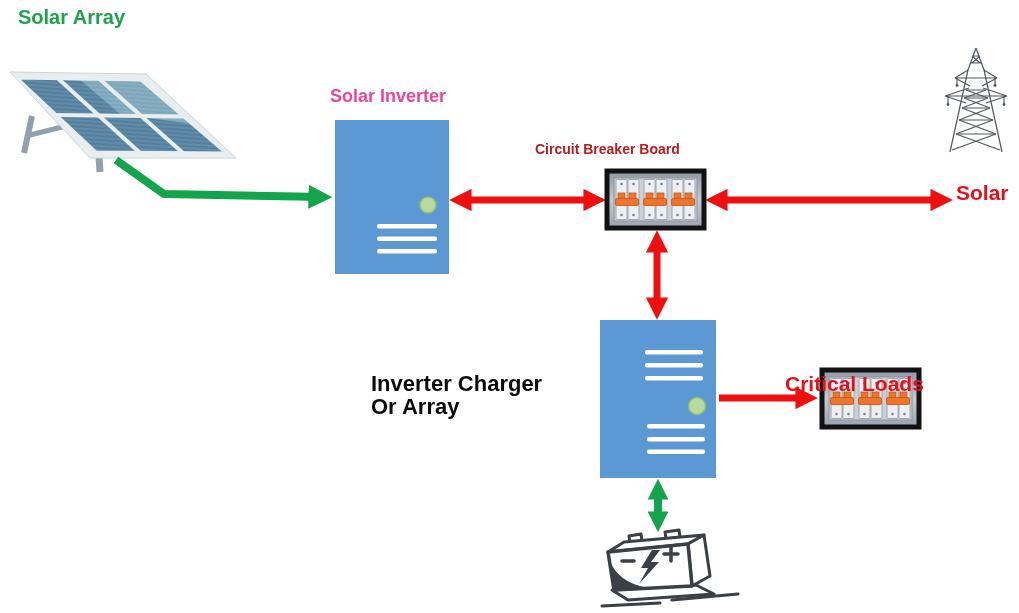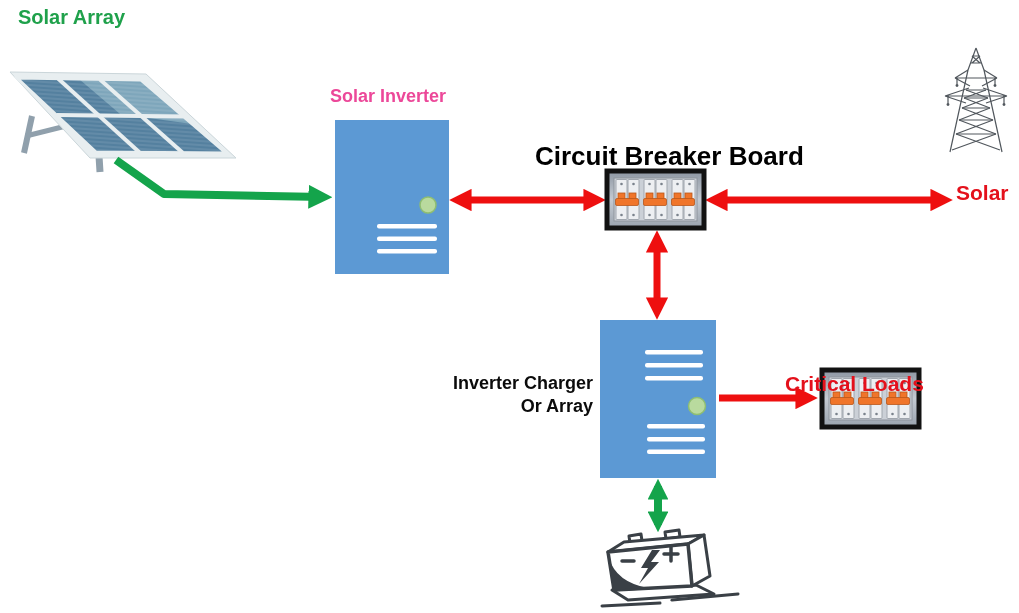--- a/index.html
+++ b/index.html
@@ -7,24 +7,24 @@
     position:relative;
     width:1019px;height:613px;
     background:#ffffff;
     font-family:"Liberation Sans", sans-serif;
     overflow:hidden;
   }
   .stage svg.layer{position:absolute;left:0;top:0;}
   .lbl{position:absolute;font-weight:700;white-space:nowrap;}
   .lbl-solar-array{left:18px;top:6px;font-size:20px;color:#1FA14B;}
   .lbl-solar-inverter{left:314px;top:86px;font-size:18px;color:#ec4899;margin-left:16px;}
-  .lbl-cbb{left:535px;top:141px;font-size:26px;color:#000000;}
+  .lbl-cbb{left:535px;top:141px;font-size:14px;color:#b91c1c;}
   .lbl-grid{left:956px;top:181px;font-size:21px;color:#E4101B;}
   .lbl-critical{left:785px;top:324px;font-size:21px;color:#E4101B;margin-top:48px;}
-  .lbl-ic{left:371px;top:372px;width:222px;text-align:right;font-size:18px;line-height:23px;color:#0b0b0b;white-space:normal;}
+  .lbl-ic{left:371px;top:372px;width:222px;text-align:left;font-size:22px;line-height:23px;color:#0b0b0b;white-space:normal;}
 </style>
 </head>
 <body>
 
 <div class="stage">
 
   <svg class="layer" width="1019" height="613" viewBox="0 0 1019 613">
     <defs>
       <marker id="mr" viewBox="0 0 10 10" refX="6.5" refY="5" markerWidth="3.2" markerHeight="3.2" orient="auto-start-reverse">
         <path d="M0,0 L10,5 L0,10 Z" fill="#EE0F0F"></path>

